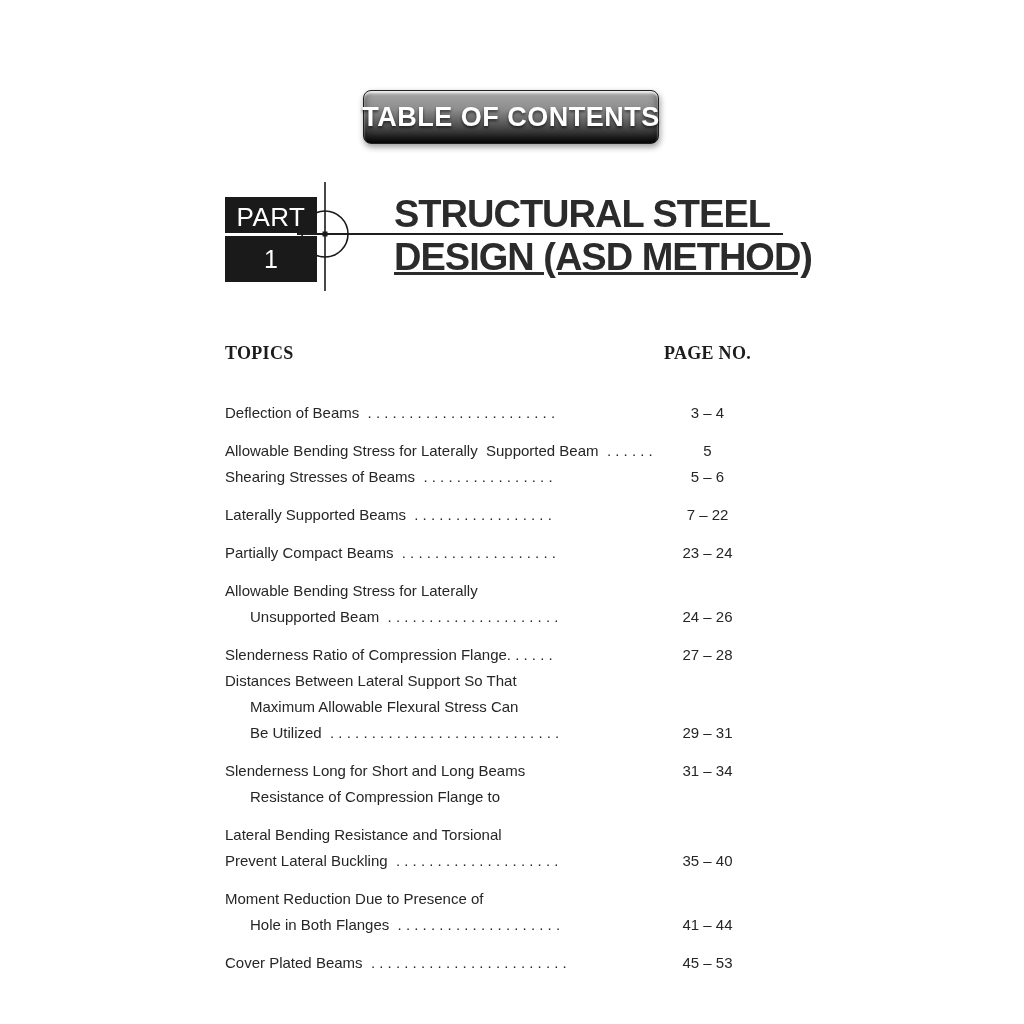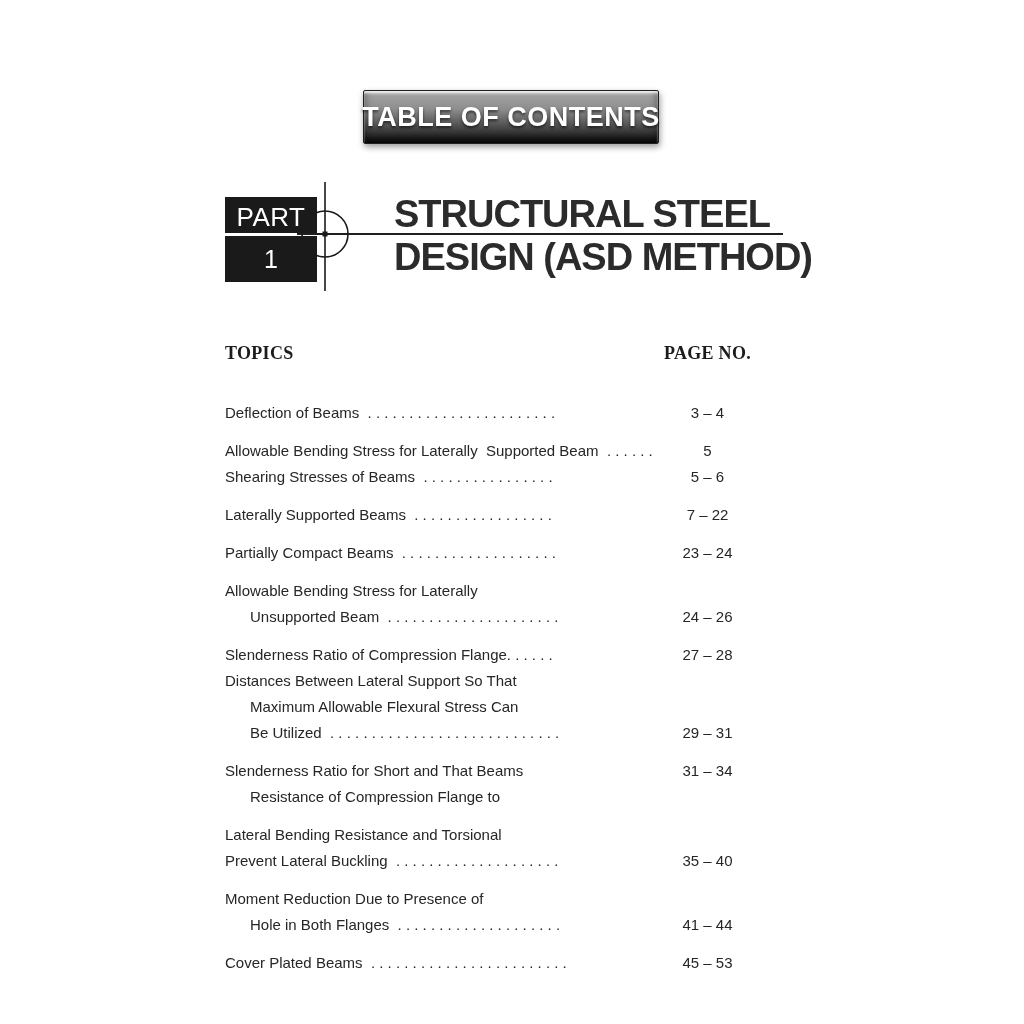--- a/index.html
+++ b/index.html
@@ -10,21 +10,21 @@
   }
   *{box-sizing:border-box;}
   html,body{margin:0;padding:0;background:#ffffff;}
   .page{
     position:relative;width:1024px;height:1024px;background:#ffffff;
     font-family:"Liberation Sans",sans-serif;color:var(--ink);overflow:hidden;
   }
   
   .banner{
     position:absolute;left:363px;top:90px;width:296px;height:54px;
-    border-radius:2px;border:1px solid #1f1f1f;
+    border-radius:8px;border:1px solid #1f1f1f;
     background:linear-gradient(180deg,#d0d0d0 0%,#a0a0a0 10%,#8d8d8d 35%,#5a5a5a 62%,#1d1d1d 92%,#0a0a0a 100%);
     box-shadow:inset 0 2px 2px rgba(255,255,255,.75), inset 0 -4px 8px rgba(0,0,0,.55), 1px 3px 6px rgba(0,0,0,.4);
     display:flex;align-items:center;justify-content:center;
   }
   .banner-label{
     color:var(--banner-text);font-size:27px;font-weight:bold;letter-spacing:.5px;
     text-shadow:0 2px 3px rgba(0,0,0,.6);white-space:pre;
   }
   
   .part-box{
@@ -34,21 +34,21 @@
   .part-word{color:#fff;font-size:26px;height:36px;line-height:40px;letter-spacing:.5px;}
   .part-divider{width:100%;height:3px;background:#ffffff;flex:0 0 auto;}
   .part-num{color:#fff;font-size:25px;flex:1;display:flex;align-items:center;}
   .h-rule{position:absolute;left:297px;top:233px;width:486px;height:2px;background:var(--line);}
   .crosshair{position:absolute;left:299px;top:181px;}
   .title-1,.title-2{
     position:absolute;left:383px;font-size:38px;font-weight:bold;letter-spacing:-1px;
     color:#2b2b2b;line-height:36px;white-space:pre;margin-left:11px;
   }
   .title-1{top:196px;}
-  .title-2{top:239px;}
+  .title-2{top:239px;text-decoration:underline;}
   
   .topics-h{
     position:absolute;left:225px;top:343px;
     font-family:"Liberation Serif",serif;font-weight:bold;font-size:18px;color:#1c1c1c;letter-spacing:.3px;
   }
   .pageno-h{
     position:absolute;left:655px;top:343px;width:105px;text-align:center;
     font-family:"Liberation Serif",serif;font-weight:bold;font-size:18px;color:#1c1c1c;letter-spacing:.3px;
   }
   
@@ -94,21 +94,21 @@
       <div class="row gap-lg"><span class="row-text">Allowable Bending Stress for Laterally  Supported Beam</span><span class="row-dots">  . . . . . .</span><span class="row-page">5</span></div>
       <div class="row gap-sm"><span class="row-text">Shearing Stresses of Beams</span><span class="row-dots">  . . . . . . . . . . . . . . . .</span><span class="row-page">5 – 6</span></div>
       <div class="row gap-lg"><span class="row-text">Laterally Supported Beams</span><span class="row-dots">  . . . . . . . . . . . . . . . . .</span><span class="row-page">7 – 22</span></div>
       <div class="row gap-lg"><span class="row-text">Partially Compact Beams</span><span class="row-dots">  . . . . . . . . . . . . . . . . . . .</span><span class="row-page">23 – 24</span></div>
       <div class="row gap-lg"><span class="row-text">Allowable Bending Stress for Laterally</span><span class="row-dots"></span><span class="row-page"></span></div>
       <div class="row gap-sm indented"><span class="row-text">Unsupported Beam</span><span class="row-dots">  . . . . . . . . . . . . . . . . . . . . .</span><span class="row-page">24 – 26</span></div>
       <div class="row gap-lg"><span class="row-text">Slenderness Ratio of Compression Flange</span><span class="row-dots">. . . . . .</span><span class="row-page">27 – 28</span></div>
       <div class="row gap-sm"><span class="row-text">Distances Between Lateral Support So That</span><span class="row-dots"></span><span class="row-page"></span></div>
       <div class="row gap-sm indented"><span class="row-text">Maximum Allowable Flexural Stress Can</span><span class="row-dots"></span><span class="row-page"></span></div>
       <div class="row gap-sm indented"><span class="row-text">Be Utilized</span><span class="row-dots">  . . . . . . . . . . . . . . . . . . . . . . . . . . . .</span><span class="row-page">29 – 31</span></div>
-      <div class="row gap-lg"><span class="row-text">Slenderness Ratio for Short and That Beams</span><span class="row-dots"></span><span class="row-page">31 – 34</span></div>
+      <div class="row gap-lg"><span class="row-text">Slenderness Long for Short and Long Beams</span><span class="row-dots"></span><span class="row-page">31 – 34</span></div>
       <div class="row gap-sm indented"><span class="row-text">Resistance of Compression Flange to</span><span class="row-dots"></span><span class="row-page"></span></div>
       <div class="row gap-lg"><span class="row-text">Lateral Bending Resistance and Torsional</span><span class="row-dots"></span><span class="row-page"></span></div>
       <div class="row gap-sm"><span class="row-text">Prevent Lateral Buckling</span><span class="row-dots">  . . . . . . . . . . . . . . . . . . . .</span><span class="row-page">35 – 40</span></div>
       <div class="row gap-lg"><span class="row-text">Moment Reduction Due to Presence of</span><span class="row-dots"></span><span class="row-page"></span></div>
       <div class="row gap-sm indented"><span class="row-text">Hole in Both Flanges</span><span class="row-dots">  . . . . . . . . . . . . . . . . . . . .</span><span class="row-page">41 – 44</span></div>
       <div class="row gap-lg"><span class="row-text">Cover Plated Beams</span><span class="row-dots">  . . . . . . . . . . . . . . . . . . . . . . . .</span><span class="row-page">45 – 53</span></div>
     </div>
 
 </div>
 

